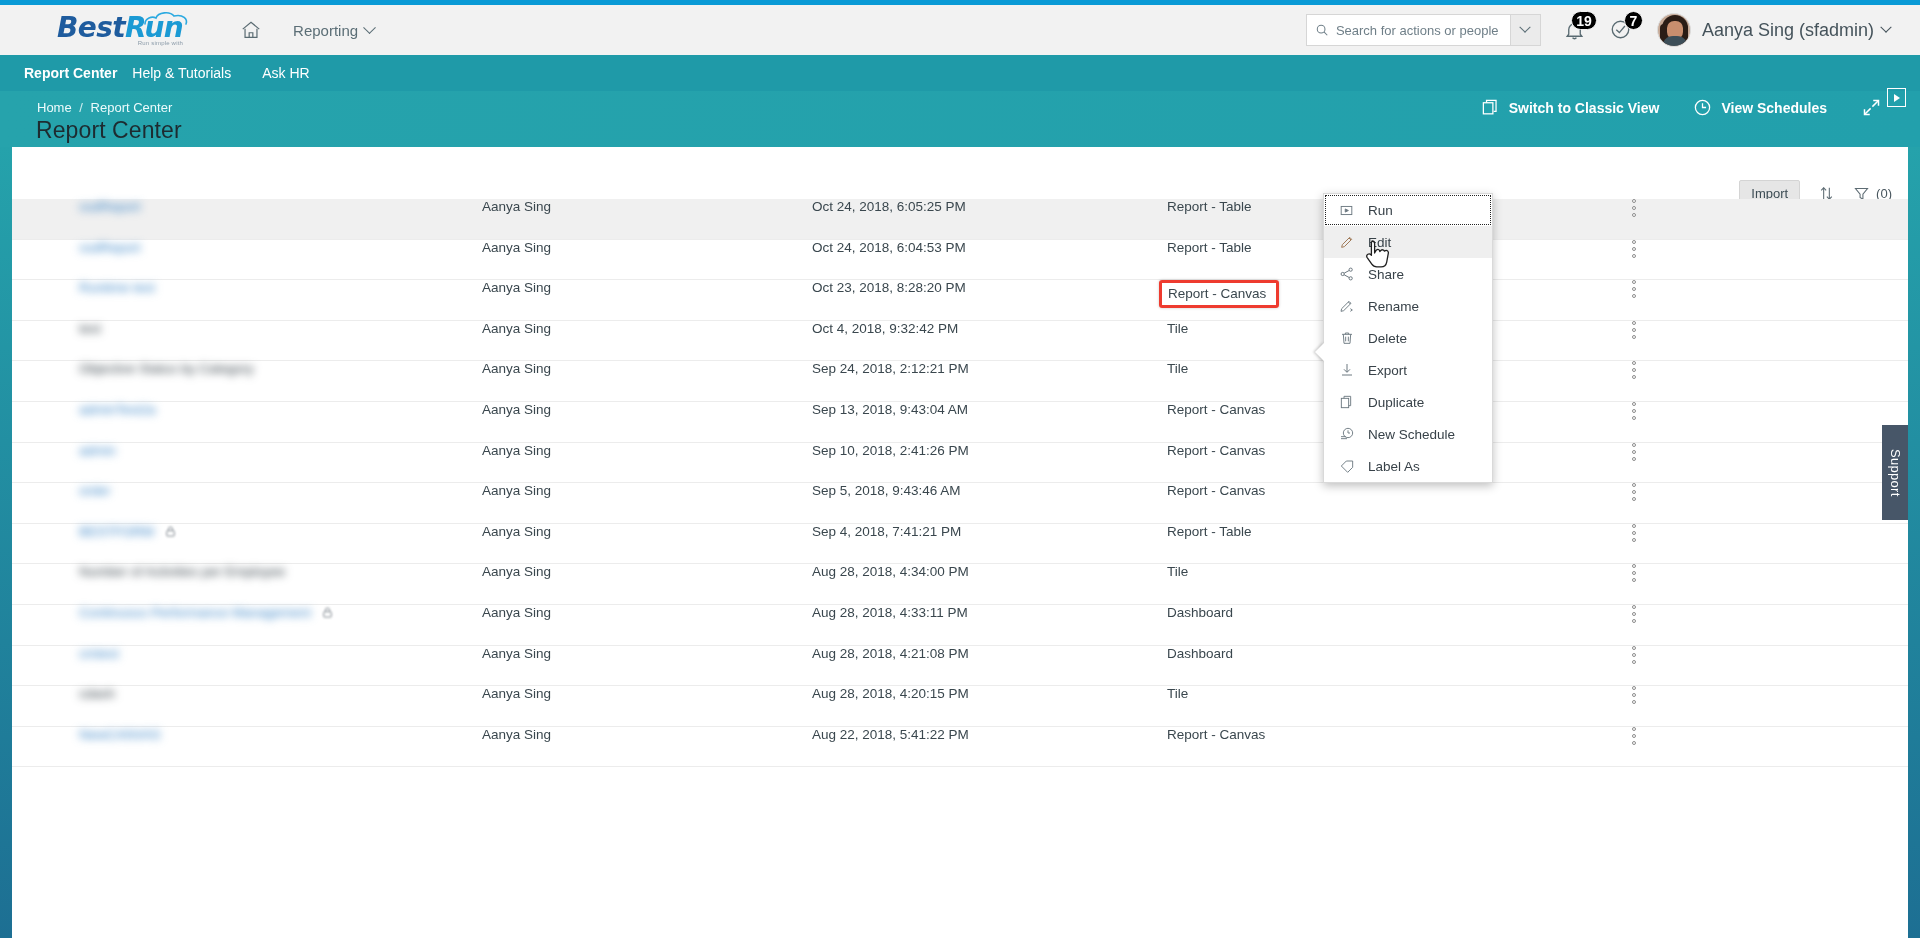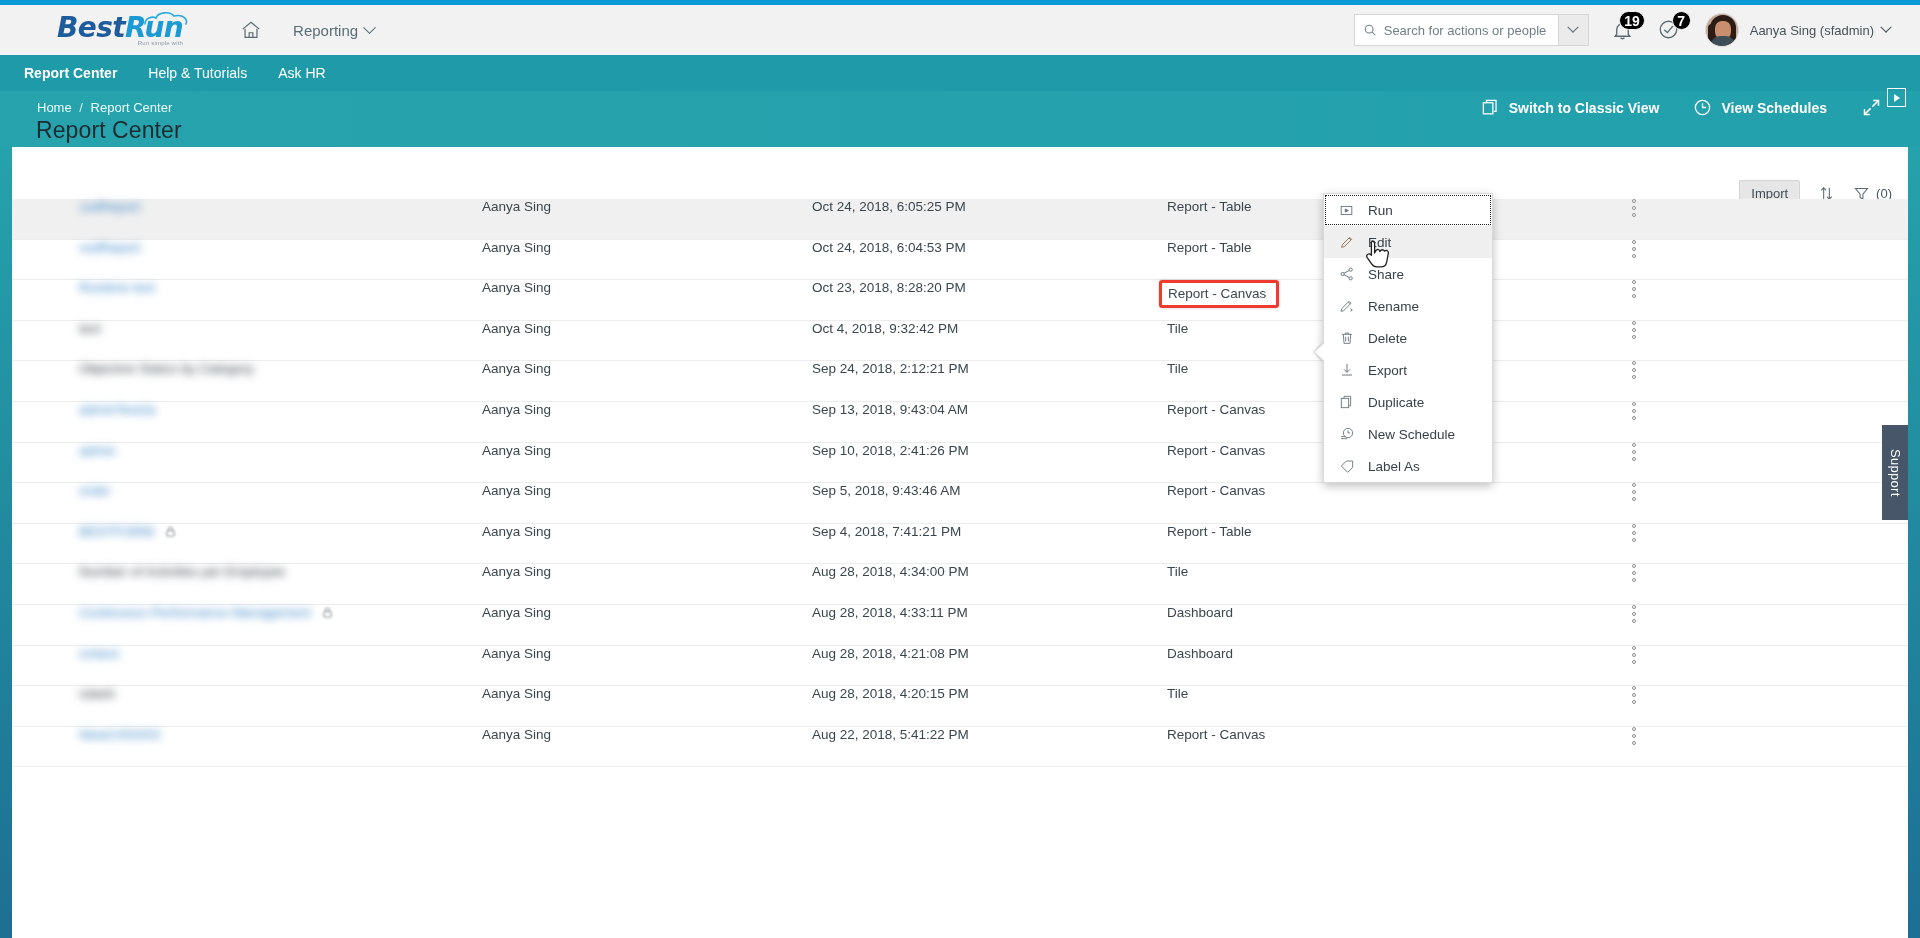--- a/index.html
+++ b/index.html
@@ -86,35 +86,35 @@
                   background:#2b1c15; border-radius:13px 13px 6px 6px; }
   .avatar .face { position:absolute; left:9px; top:7px; width:16px; height:19px;
                   background:#c98e6e; border-radius:8px 8px 9px 9px; }
   .avatar .hair2{ position:absolute; left:2px; top:10px; width:8px; height:22px;
                   background:#2b1c15; border-radius:5px; }
   .avatar .hair3{ position:absolute; right:2px; top:10px; width:8px; height:22px;
                   background:#2b1c15; border-radius:5px; }
   .avatar .body { position:absolute; left:4px; bottom:-2px; width:26px; height:12px;
                   background:#3d4e58; border-radius:11px 11px 0 0; }
   .user-name {
-    margin-left: 11px; font-size: 13px; color: #45535b;
+    margin-left: 11px; font-size: 18px; color: #45535b;
     display: flex; align-items: center; gap: 8px; cursor: pointer;
   }
 
   
   .teal-nav {
     position: absolute; top: 55px; left: 0; width: 1920px; height: 36px;
     background: #1f9aa8; display: flex; align-items: center;
   }
   .teal-nav .tn-item {
     color: #ffffff; font-size: 14px; cursor: pointer;
   }
   .teal-nav .tn-item.active { font-weight: bold; }
   .tn-1 { margin-left: 24px; }
-  .tn-2 { margin-left: 31px; }
+  .tn-2 { margin-left: 15px; }
   .tn-3 { margin-left: 31px; }
 
   
   .teal-band {
     position: absolute; top: 91px; left: 0; width: 1920px; height: 56px;
     background: linear-gradient(to right, #26a3ac, #22a0ac);
   }
   .breadcrumb {
     position: absolute; top: 100px; left: 37px; font-size: 13px; color: #eaf7f8;
   }

